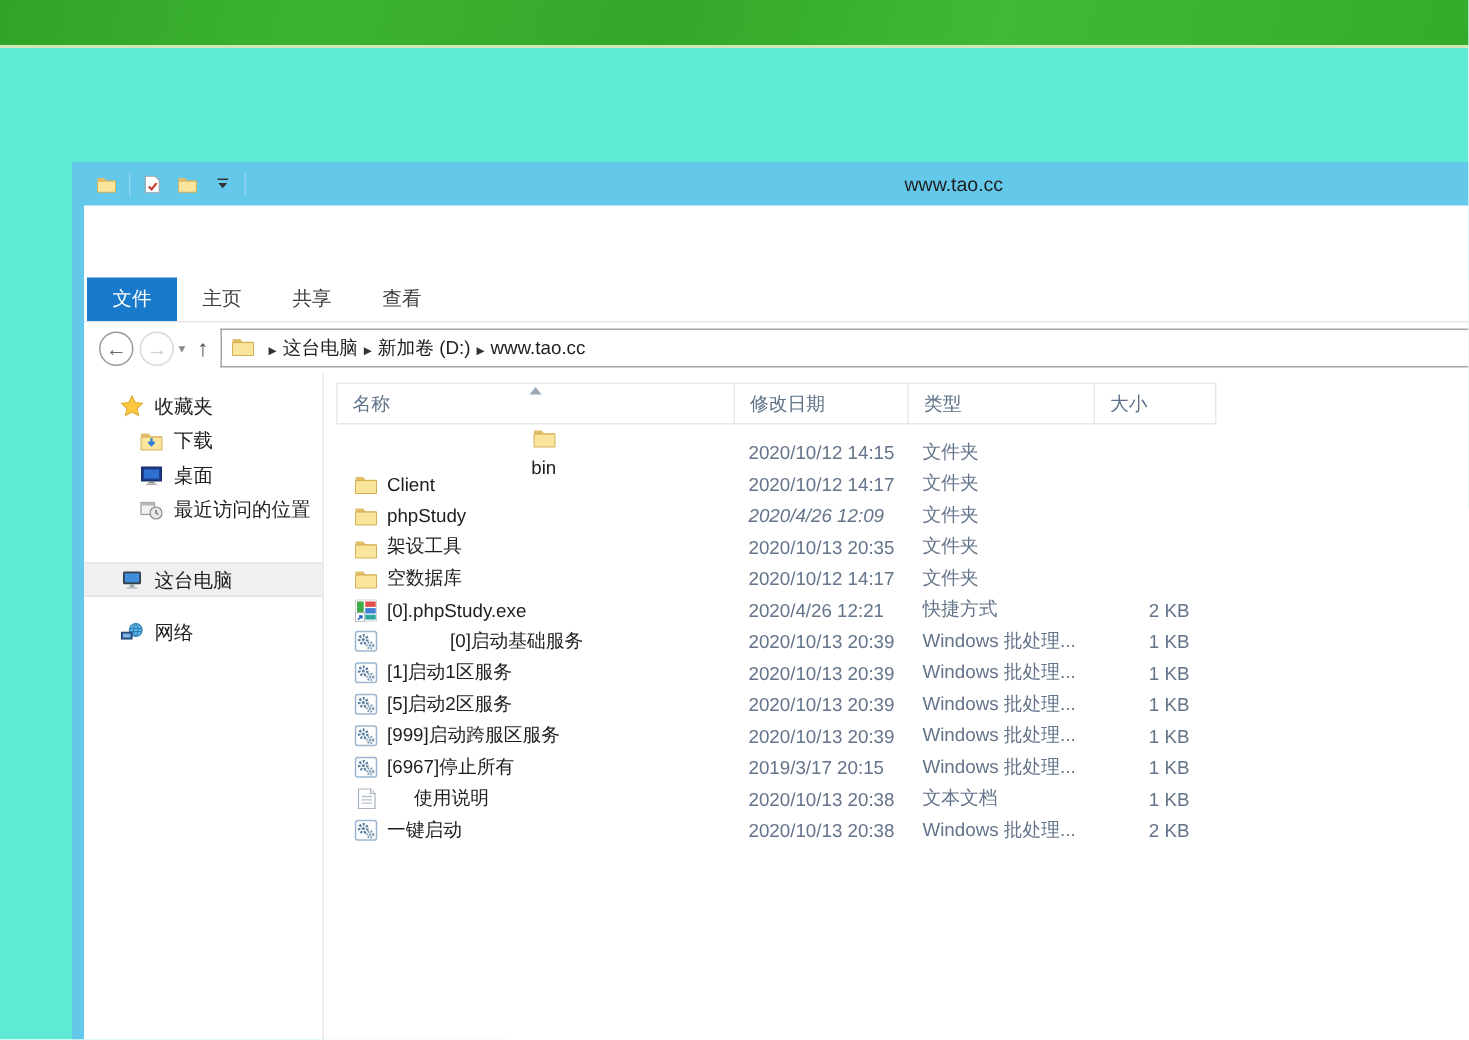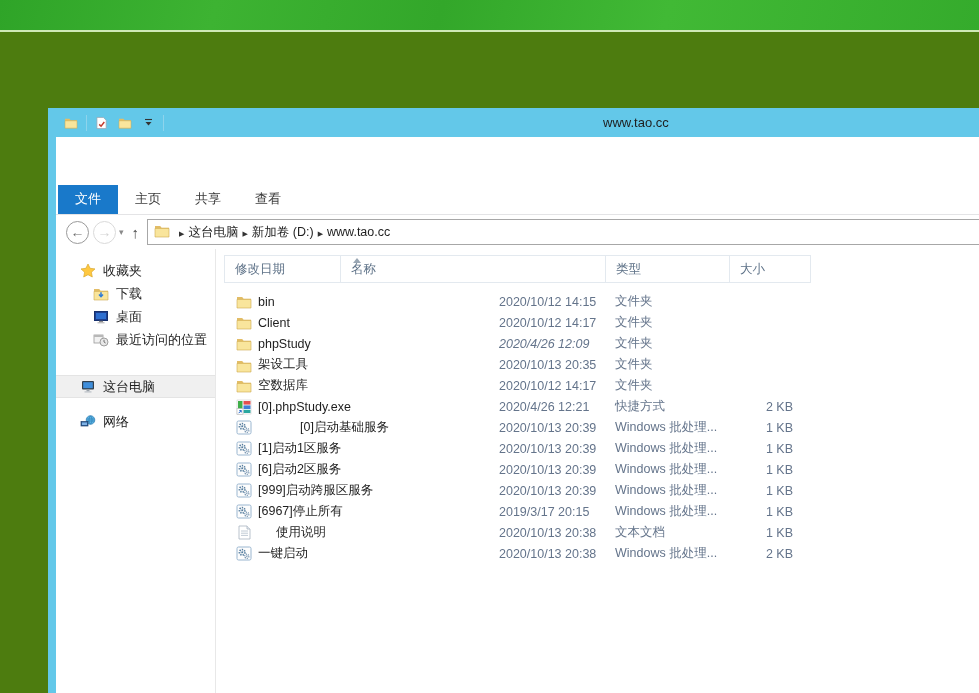--- a/index.html
+++ b/index.html
@@ -1,17 +1,17 @@
 <!DOCTYPE html>
 <html><head>
 <meta charset="utf-8">
 <style>
   html,body{margin:0;padding:0;width:979px;height:693px;overflow:hidden;
     font-family:"Liberation Sans", sans-serif;}
-  .desktop{position:relative;width:979px;height:693px;background:#4d7c0f;}
+  .desktop{position:relative;width:979px;height:693px;background:#5eead4;}
   .green-bar{position:absolute;left:0;top:0;width:979px;height:30px;
     background:linear-gradient(105deg,#2fa428 0%,#3db332 22%,#33a72a 45%,#41b935 68%,#35ab2c 100%);
     border-bottom:2px solid #cfe9b6;}
 
   
   .window{position:absolute;left:48px;top:108px;width:931px;height:585px;
     background:#fff;border-left:8px solid #63c8e9;box-sizing:border-box;}
   .titlebar{position:relative;height:29px;background:#63c8e9;}
   .qat{position:absolute;left:7px;top:0;height:29px;display:flex;align-items:center;gap:7px;}
   .qat .qicon{display:inline-flex;align-items:center;justify-content:center;width:16px;height:16px;}
@@ -191,28 +191,28 @@
                 <rect x="2" y="7.5" width="5" height="2.5" fill="#7fb2e5"></rect>
               </svg>
             </span>
             <span>网络</span>
           </div>
         </div>
       <div class="vdiv"></div>
       <div class="content">
         <div class="hdr" id="hdr">
           <div class="sort"></div>
-        <div class="hcell" style="width: 116px;">修改日期</div>
-            <div class="hcell" style="width: 265px;">名称</div>
+        <div class="hcell" style="width: 265px;">名称</div>
+            <div class="hcell" style="width: 116px;">修改日期</div>
             <div class="hcell" style="width: 124px; text-align: center;">类型</div>
             <div class="hcell" style="width: 80px;">大小</div>
           </div>
         <div class="rows" id="rows">
             <div class="frow">
-              <div class="cell c-name" style="width: 265px;">
+              <div class="cell c-name" style="width: 265px; flex-direction: column;">
                 <span class="ficon">
                   <svg width="16" height="14" viewBox="0 0 16 14">
                     <path d="M1 2h5.2l1.4 1.8H15V13H1z" fill="#e3bd67"></path>
                     <path d="M1 4.4h14V13H1z" fill="#f9e59c" stroke="#cfa94d" stroke-width=".6"></path>
                   </svg>
                 </span>
                 <span>bin</span>
               </div>
               <div class="cell c-date" style="width: 116px;">2020/10/12 14:15</div>
               <div class="cell c-type" style="width: 124px;">文件夹</div>
@@ -331,21 +331,21 @@
               <div class="cell c-name" style="width: 265px;">
                 <span class="ficon">
                   <svg width="16" height="15" viewBox="0 0 16 15">
                     <rect x="1" y="1" width="14" height="13" rx="1.5" fill="#fdfdfd" stroke="#9ab6d0"></rect>
                     <circle cx="6.2" cy="6.3" r="2.7" fill="none" stroke="#567d9e" stroke-width="1.8" stroke-dasharray="1.3 1.1"></circle>
                     <circle cx="6.2" cy="6.3" r="1" fill="#567d9e"></circle>
                     <circle cx="10.8" cy="10.3" r="2" fill="none" stroke="#7d9ab5" stroke-width="1.5" stroke-dasharray="1 .9"></circle>
                     <circle cx="10.8" cy="10.3" r=".8" fill="#7d9ab5"></circle>
                   </svg>
                 </span>
-                <span>[6]启动2区服务</span>
+                <span>[5]启动2区服务</span>
               </div>
               <div class="cell c-date" style="width: 116px;">2020/10/13 20:39</div>
               <div class="cell c-type" style="width: 124px;">Windows 批处理...</div>
               <div class="cell c-size" style="width: 80px;">1 KB</div>
             </div>
             <div class="frow">
               <div class="cell c-name" style="width: 265px;">
                 <span class="ficon">
                   <svg width="16" height="15" viewBox="0 0 16 15">
                     <rect x="1" y="1" width="14" height="13" rx="1.5" fill="#fdfdfd" stroke="#9ab6d0"></rect>

